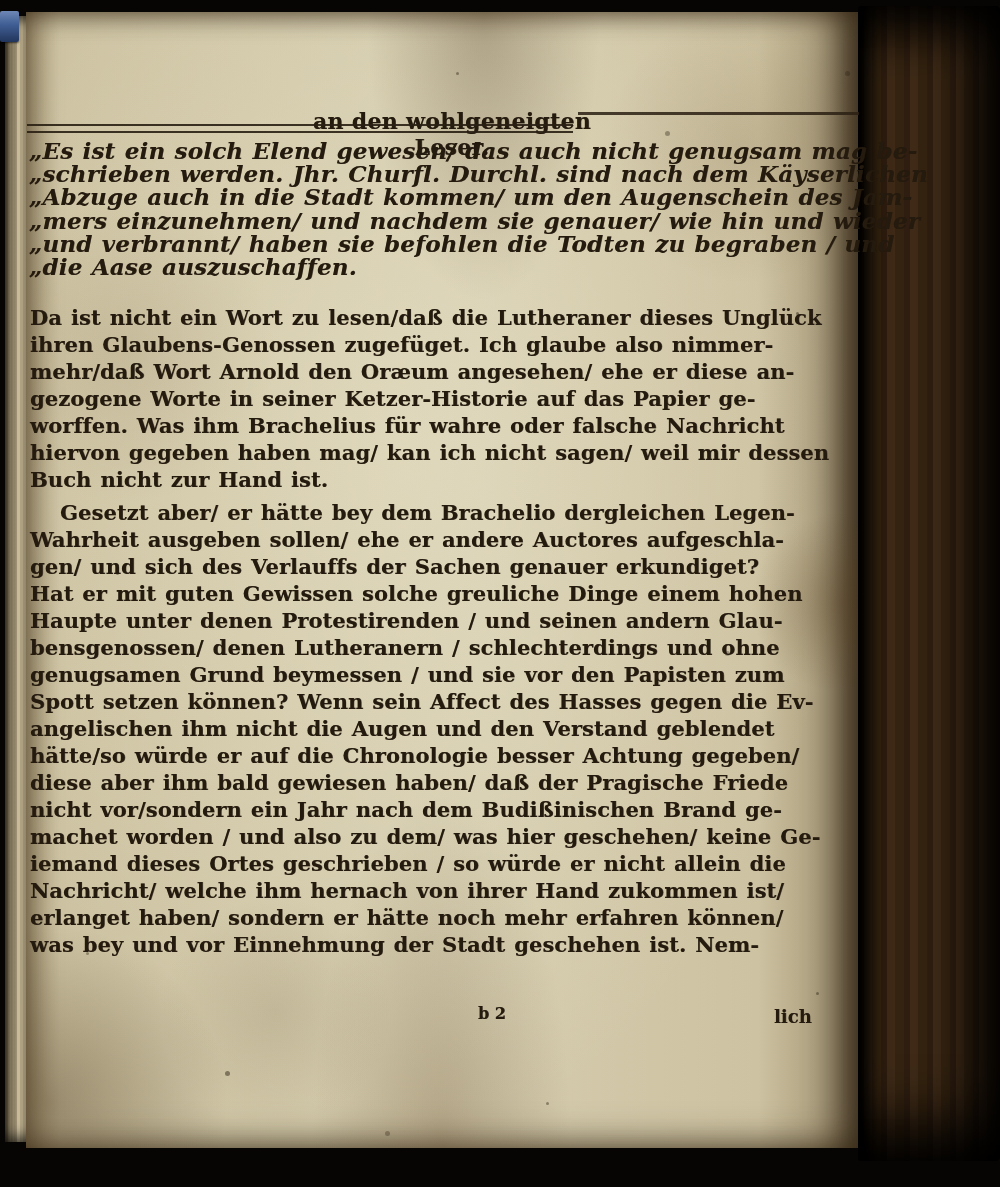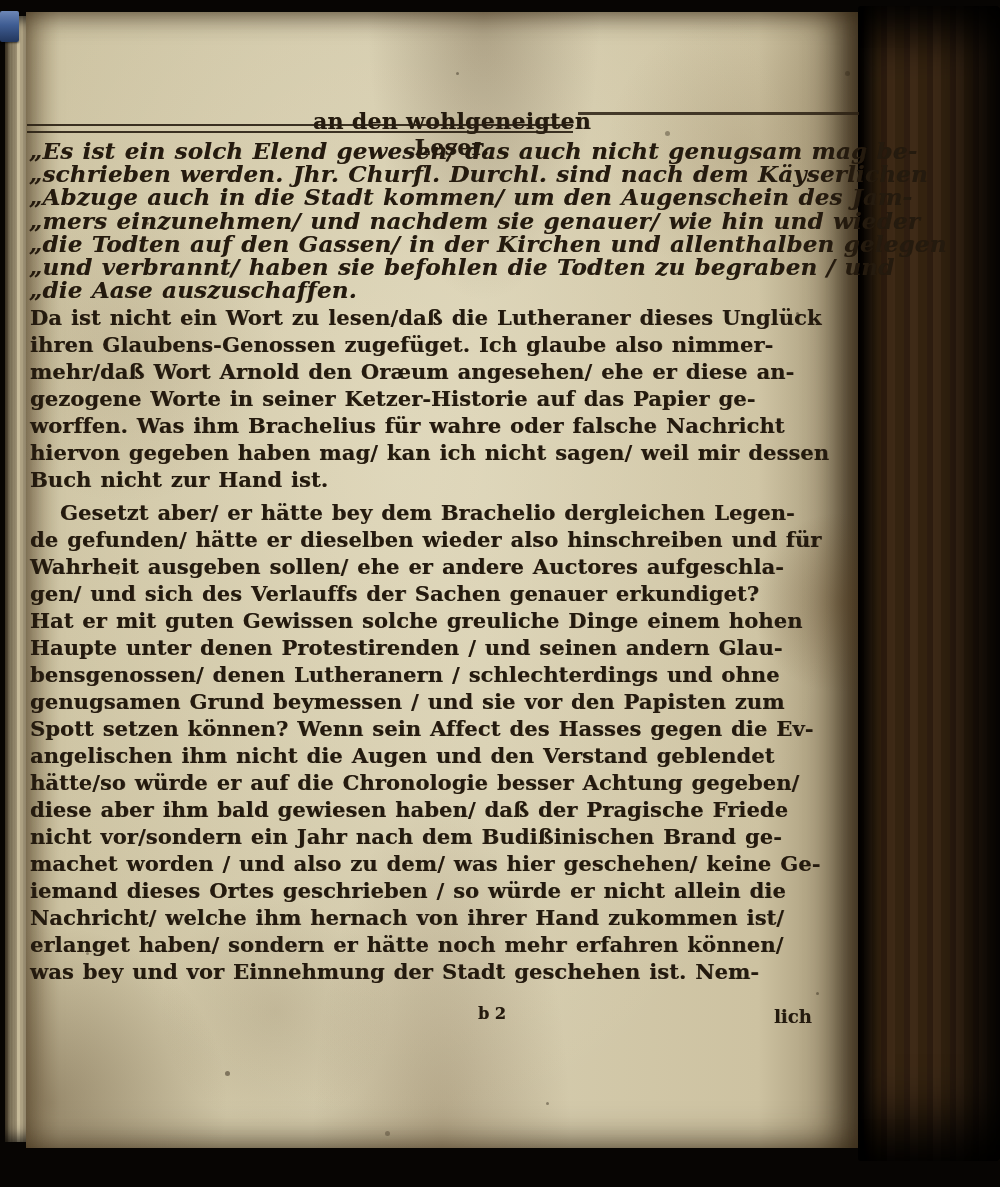--- a/index.html
+++ b/index.html
@@ -125,38 +125,36 @@
 
     <h1 class="header">an den wohlgeneigten Leser.</h1>
     <div class="rule-right"></div>
     <div class="double-rule"></div>
 
     <div class="quote">
       <div class="txtline">„Es ist ein solch Elend gewesen/ das auch nicht genugsam mag be-</div>
       <div class="txtline">„schrieben werden. Jhr. Churfl. Durchl. sind nach dem Käyserlichen</div>
       <div class="txtline">„Abzuge auch in die Stadt kommen/ um den Augenschein des Jam-</div>
       <div class="txtline">„mers einzunehmen/ und nachdem sie genauer/ wie hin und wieder</div>
-      <div class="txtline">„die Todten auf den Gassen/ in der Kirchen und allenthalben gelegen</div>
       <div class="txtline">„und verbrannt/ haben sie befohlen die Todten zu begraben / und</div>
       <div class="txtline">„die Aase auszuschaffen.</div>
     </div>
 
     <div class="body para1">
       <div class="txtline">Da ist nicht ein Wort zu lesen/daß die Lutheraner dieses Unglück</div>
       <div class="txtline">ihren Glaubens-Genossen zugefüget. Ich glaube also nimmer-</div>
       <div class="txtline">mehr/daß Wort Arnold den Oræum angesehen/ ehe er diese an-</div>
       <div class="txtline">gezogene Worte in seiner Ketzer-Historie auf das Papier ge-</div>
       <div class="txtline">worffen. Was ihm Brachelius für wahre oder falsche Nachricht</div>
       <div class="txtline">hiervon gegeben haben mag/ kan ich nicht sagen/ weil mir dessen</div>
       <div class="txtline">Buch nicht zur Hand ist.</div>
     </div>
 
     <div class="body para2">
       <div class="txtline indent">Gesetzt aber/ er hätte bey dem Brachelio dergleichen Legen-</div>
-      <div class="txtline">de gefunden/ hätte er dieselben wieder also hinschreiben und für</div>
       <div class="txtline">Wahrheit ausgeben sollen/ ehe er andere Auctores aufgeschla-</div>
       <div class="txtline">gen/ und sich des Verlauffs der Sachen genauer erkundiget?</div>
       <div class="txtline">Hat er mit guten Gewissen solche greuliche Dinge einem hohen</div>
       <div class="txtline">Haupte unter denen Protestirenden / und seinen andern Glau-</div>
       <div class="txtline">bensgenossen/ denen Lutheranern / schlechterdings und ohne</div>
       <div class="txtline">genugsamen Grund beymessen / und sie vor den Papisten zum</div>
       <div class="txtline">Spott setzen können? Wenn sein Affect des Hasses gegen die Ev-</div>
       <div class="txtline">angelischen ihm nicht die Augen und den Verstand geblendet</div>
       <div class="txtline">hätte/so würde er auf die Chronologie besser Achtung gegeben/</div>
       <div class="txtline">diese aber ihm bald gewiesen haben/ daß der Pragische Friede</div>

